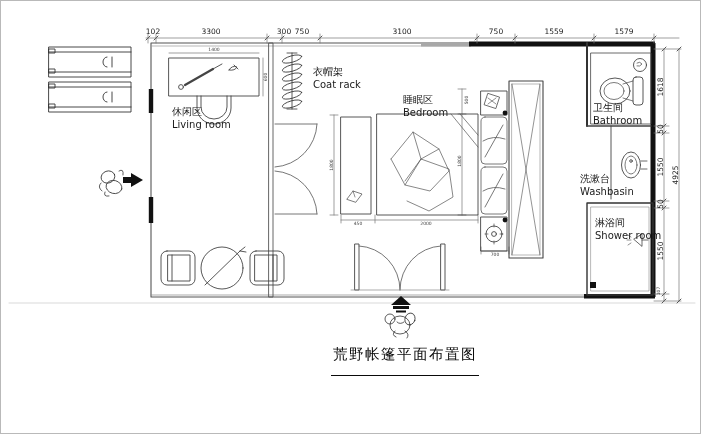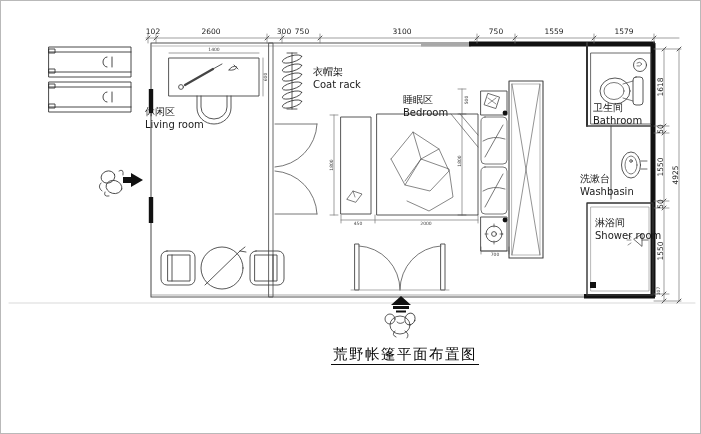--- a/index.html
+++ b/index.html
@@ -10,21 +10,21 @@
   }
   svg{position:absolute;left:0;top:0;}
   .hdim{position:absolute;transform:translateX(-50%);font-size:7.5px;color:#222;white-space:nowrap;}
   .vdim{position:absolute;transform:translate(-50%,-50%) rotate(-90deg);font-size:7.5px;color:#222;white-space:nowrap;}
   .sdim{position:absolute;transform:translateX(-50%);font-size:4.5px;color:#444;white-space:nowrap;}
   .svdim{position:absolute;transform:translate(-50%,-50%) rotate(-90deg);font-size:4.5px;color:#444;white-space:nowrap;}
   .room{position:absolute;font-size:10px;line-height:1.3;color:#1a1a1a;white-space:nowrap;}
   .title{
     position:absolute;left:330px;top:344px;width:148px;text-align:center;
     font-size:14.5px;letter-spacing:1.5px;color:#0a0a0a;
-    border-bottom:1.5px solid #0a0a0a;padding-bottom:0;
+    border-bottom:1.5px solid #0a0a0a;padding-bottom:11px;
   }
 </style>
 </head>
 <body>
 
 <div id="canvas">
 
 <svg width="701" height="434" viewBox="0 0 701 434" fill="none" stroke-linecap="round" stroke-linejoin="round">
 
   <g stroke="#cfcfcf" stroke-width="0.8">
@@ -286,21 +286,21 @@
     <g stroke="#333" stroke-width="0.8">
       <ellipse cx="399" cy="324" rx="10" ry="9"></ellipse>
       <ellipse cx="409" cy="318" rx="5" ry="6" transform="rotate(20 409 318)"></ellipse>
       <ellipse cx="389" cy="318" rx="5" ry="5"></ellipse>
       <path d="M394,330 q-4,4 1,6 M404,330 q5,3 2,7 M396,321 q3,3 7,0"></path>
     </g>
   </g>
 </svg>
 
 <span class="hdim" style="left:152px;top:26px">102</span>
-<span class="hdim" style="left:210px;top:26px">2600</span>
+<span class="hdim" style="left:210px;top:26px">3300</span>
 <span class="hdim" style="left:283px;top:26px">300</span>
 <span class="hdim" style="left:301px;top:26px">750</span>
 <span class="hdim" style="left:401px;top:26px">3100</span>
 <span class="hdim" style="left:495px;top:26px">750</span>
 <span class="hdim" style="left:553px;top:26px">1559</span>
 <span class="hdim" style="left:623px;top:26px">1579</span>
 
 <span class="vdim" style="left:659px;top:86px">1618</span>
 <span class="vdim" style="left:659px;top:128px">50</span>
 <span class="vdim" style="left:659px;top:166px">1550</span>
@@ -311,21 +311,21 @@
 
 <span class="sdim" style="left:213px;top:46px">1400</span>
 <span class="svdim" style="left:264px;top:76px">600</span>
 <span class="sdim" style="left:357px;top:220px">450</span>
 <span class="sdim" style="left:425px;top:220px">2000</span>
 <span class="sdim" style="left:494px;top:251px">700</span>
 <span class="svdim" style="left:330px;top:164px">1800</span>
 <span class="svdim" style="left:458px;top:160px">1800</span>
 <span class="svdim" style="left:465px;top:99px">500</span>
 
-<div class="room" style="left:144px;top:104px">
+<div class="room" style="left:171px;top:104px">
   <div>休闲区</div>
   <div>Living room</div>
 </div>
 <div class="room" style="left:312px;top:64px">
   <div>衣帽架</div>
   <div>Coat rack</div>
 </div>
 <div class="room" style="left:402px;top:92px">
   <div>睡眠区</div>
   <div>Bedroom</div>

